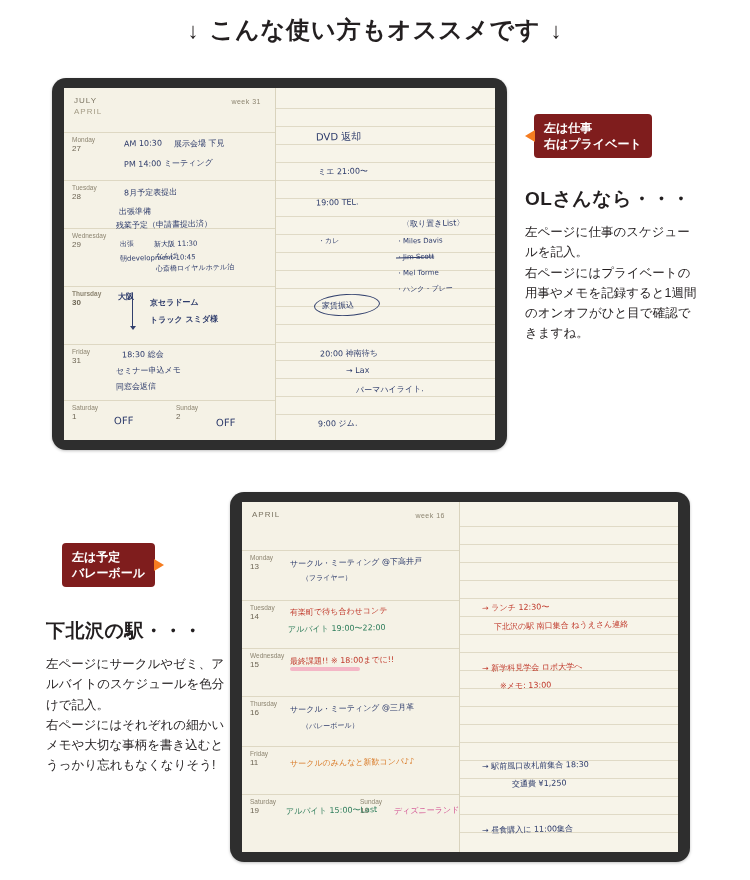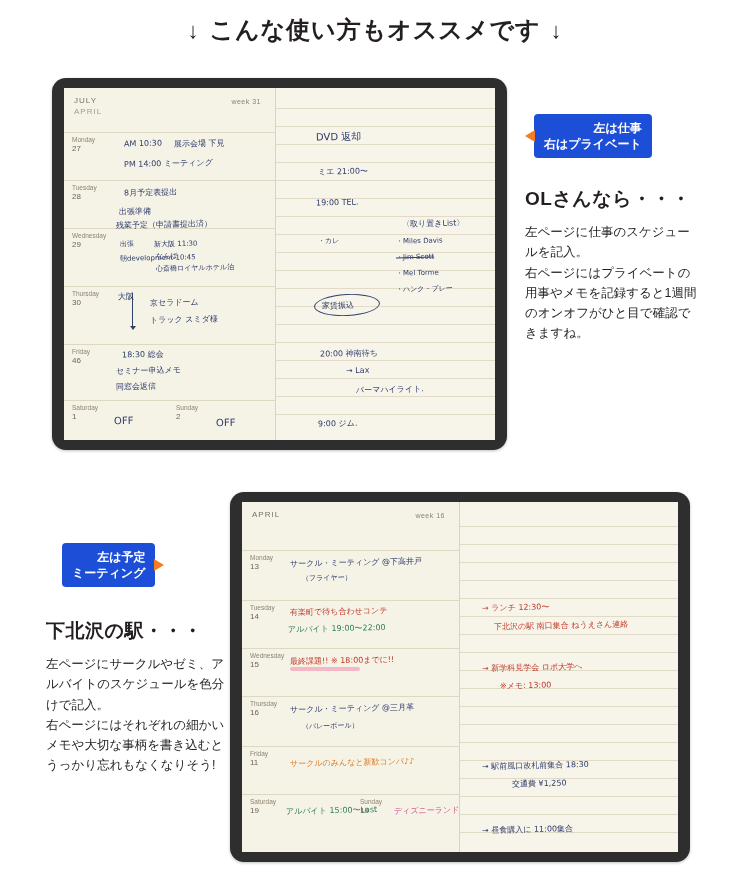--- a/index.html
+++ b/index.html
@@ -144,28 +144,28 @@
     position:absolute;
     bottom:-3px; left:-2.5px;
     border-left:3px solid transparent;
     border-right:3px solid transparent;
     border-top:4px solid #32406d;
   }
 
   
   .callout {
     position: absolute;
-    background: #1d4ed8;
+    background: #7f1d1d;
     color: #ffffff;
     border-radius: 4px;
     font-size: 12px;
     font-weight: bold;
     line-height: 1.35;
     padding: 6px 10px;
-    text-align: right;
+    text-align: left;
     white-space: nowrap;
   }
   .callout:after {
     content: "";
     position: absolute;
     width: 0; height: 0;
   }
   .callout.left-tail:after {
     left: -9px;
     top: 50%;
@@ -243,35 +243,35 @@
         </div>
         <div class="hand" style="left:52px; top:-10px;">残業予定（申請書提出済）</div>
         <div class="hand sm" style="left:56px; top:10px;">出張</div>
         <div class="hand sm" style="left:90px; top:10px;">新大阪 11:30</div>
         <div class="hand sm" style="left:92px; top:22px;">なんば</div>
         <div class="hand sm" style="left:92px; top:34px;">心斎橋ロイヤルホテル泊</div>
         <div class="hand sm" style="left:56px; top:24px;">朝development 10:45</div>
         <div class="hand sm" style="left:74px; top:46px;"></div>
       </div>
 
-      <div class="day-block" style="top:198px; height:58px;">
+      <div class="day-block" style="top:198px; height:58px;font-weight:bold;">
         <div class="day-label">
           <span>Thursday</span>
           <span class="dnum">30</span>
         </div>
         <div class="hand" style="left:54px; top:4px;">大阪</div>
         <div class="hand" style="left:86px; top:10px;">京セラドーム</div>
         <div class="hand" style="left:86px; top:27px;">トラック スミダ様</div>
         <div class="arrow-v" style="left:68px; top:6px; height:34px;"></div>
       </div>
 
       <div class="day-block" style="top:256px; height:56px;">
         <div class="day-label">
           <span>Friday</span>
-          <span class="dnum">46</span>
+          <span class="dnum">31</span>
         </div>
         <div class="hand" style="left:58px; top:4px;">18:30 総会</div>
         <div class="hand" style="left:52px; top:20px;">セミナー申込メモ</div>
         <div class="hand" style="left:52px; top:36px;">同窓会返信</div>
       </div>
 
       <div class="day-block" style="top:312px; height:40px;">
         <div class="day-label">
           <span>Saturday</span>
           <span class="dnum">1</span>
@@ -424,18 +424,18 @@
       <div class="hand red" style="left:40px; top:178px;">※メモ: 13:00</div>
       <div class="hand" style="left:22px; top:258px;">→ 駅前風口改札前集合 18:30</div>
       <div class="hand" style="left:52px; top:276px;">交通費 ¥1,250</div>
       <div class="hand" style="left:22px; top:322px;">→ 昼食購入に 11:00集合</div>
     </div>
   </div>
 </div>
 
 <div class="callout right-tail" style="left:62px; top:543px;">
   <span>左は予定</span><br>
-  <span>ミーティング</span>
+  <span>バレーボール</span>
 </div>
 
 <div class="desc-title" style="left:46px; top:618px;">下北沢の駅・・・</div>
 <div class="desc-body wide" style="left:46px; top:654px; white-space: pre-line;">左ページにサークルやゼミ、アルバイトのスケジュールを色分けで記入。
 右ページにはそれぞれの細かいメモや大切な事柄を書き込むとうっかり忘れもなくなりそう!</div>
 
 </body></html>

